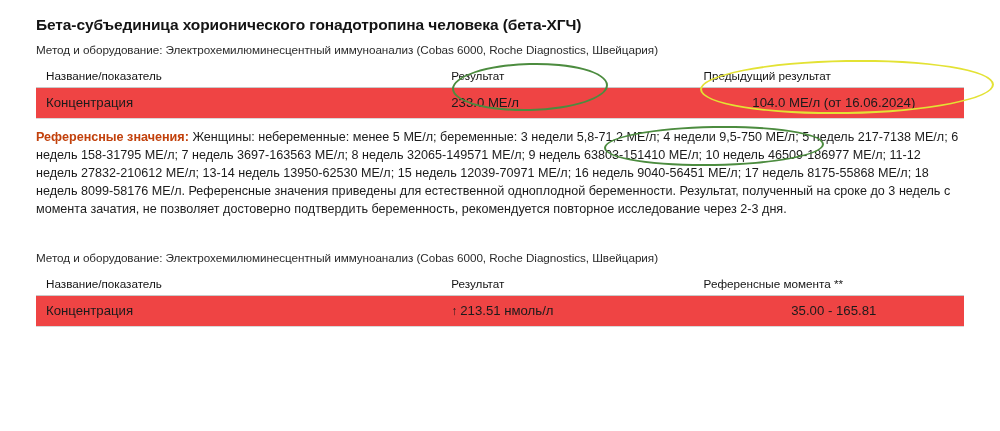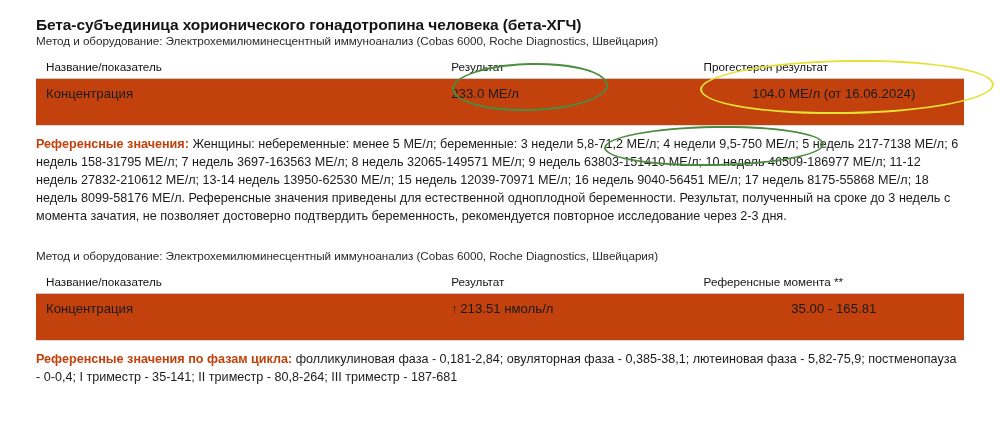--- a/index.html
+++ b/index.html
@@ -33,41 +33,42 @@
     font-weight: bold;
     color: #141414;
     letter-spacing: -0.1px;
   }
   .section-title.first {
     margin-top: 16px;
   }
   .method-line {
     font-size: 11.7px;
     color: #2b2b2b;
+    margin-top: 9px;
     letter-spacing: -0.05px;
   }
   table.result-table {
     width: 100%;
     border-collapse: collapse;
     margin-top: 9px;
     table-layout: fixed;
   }
   table.result-table th {
     text-align: left;
     font-size: 11.7px;
     font-weight: normal;
     color: #141414;
     padding: 4px 0 5px 10px;
     border-bottom: 1px solid #c9c9c9;
   }
   table.result-table td {
     font-size: 13.2px;
     color: #1b1b1b;
-    padding: 7px 0 24px 10px;
-    background: #c2410c;
+    padding: 7px 0 8px 10px;
+    background: #ef4444;
     border-bottom: 1px solid #d8d8d8;
   }
   .col-name { width: 44%; }
   .col-val  { width: 27%; }
   .col-prev { width: 29%; text-align: center; }
 
   .arrow-up {
     display: inline-block;
     margin-right: 3px;
     font-size: 12px;
@@ -125,21 +126,21 @@
 
     <div class="section-title first">Бета-субъединица хорионического гонадотропина человека (бета-ХГЧ)</div>
 
     <div class="method-line">Метод и оборудование: Электрохемилюминесцентный иммуноанализ (Cobas 6000, Roche Diagnostics, Швейцария)</div>
 
     <table class="result-table">
       <thead>
         <tr>
           <th class="col-name">Название/показатель</th>
           <th class="col-val">Результат</th>
-          <th class="col-prev">Прогестерон результат</th>
+          <th class="col-prev">Предыдущий результат</th>
         </tr>
       </thead>
       <tbody>
         <tr>
           <td class="col-name">Концентрация</td>
           <td class="col-val">233.0 МЕ/л</td>
           <td class="col-prev">104.0 МЕ/л (от 16.06.2024)</td>
         </tr>
       </tbody>
     </table>
@@ -163,22 +164,19 @@
       </thead>
       <tbody>
         <tr>
           <td class="col-name">Концентрация</td>
           <td class="col-val"><span class="arrow-up">↑</span><span>213.51 нмоль/л</span></td>
           <td class="col-prev">35.00 - 165.81</td>
         </tr>
       </tbody>
     </table>
 
-    <div class="ref-block">
-      <b>Референсные значения по фазам цикла:</b><span> фолликулиновая фаза - 0,181-2,84; овуляторная фаза - 0,385-38,1; лютеиновая фаза - 5,82-75,9; постменопауза - 0-0,4; I триместр - 35-141; II триместр - 80,8-264; III триместр - 187-681</span>
-    </div>
 
   </div>
 
   <div class="oval oval-green-result"></div>
   <div class="oval oval-yellow-prev"></div>
   <div class="oval oval-green-ref"></div>
 </div>
 
 </body></html>

